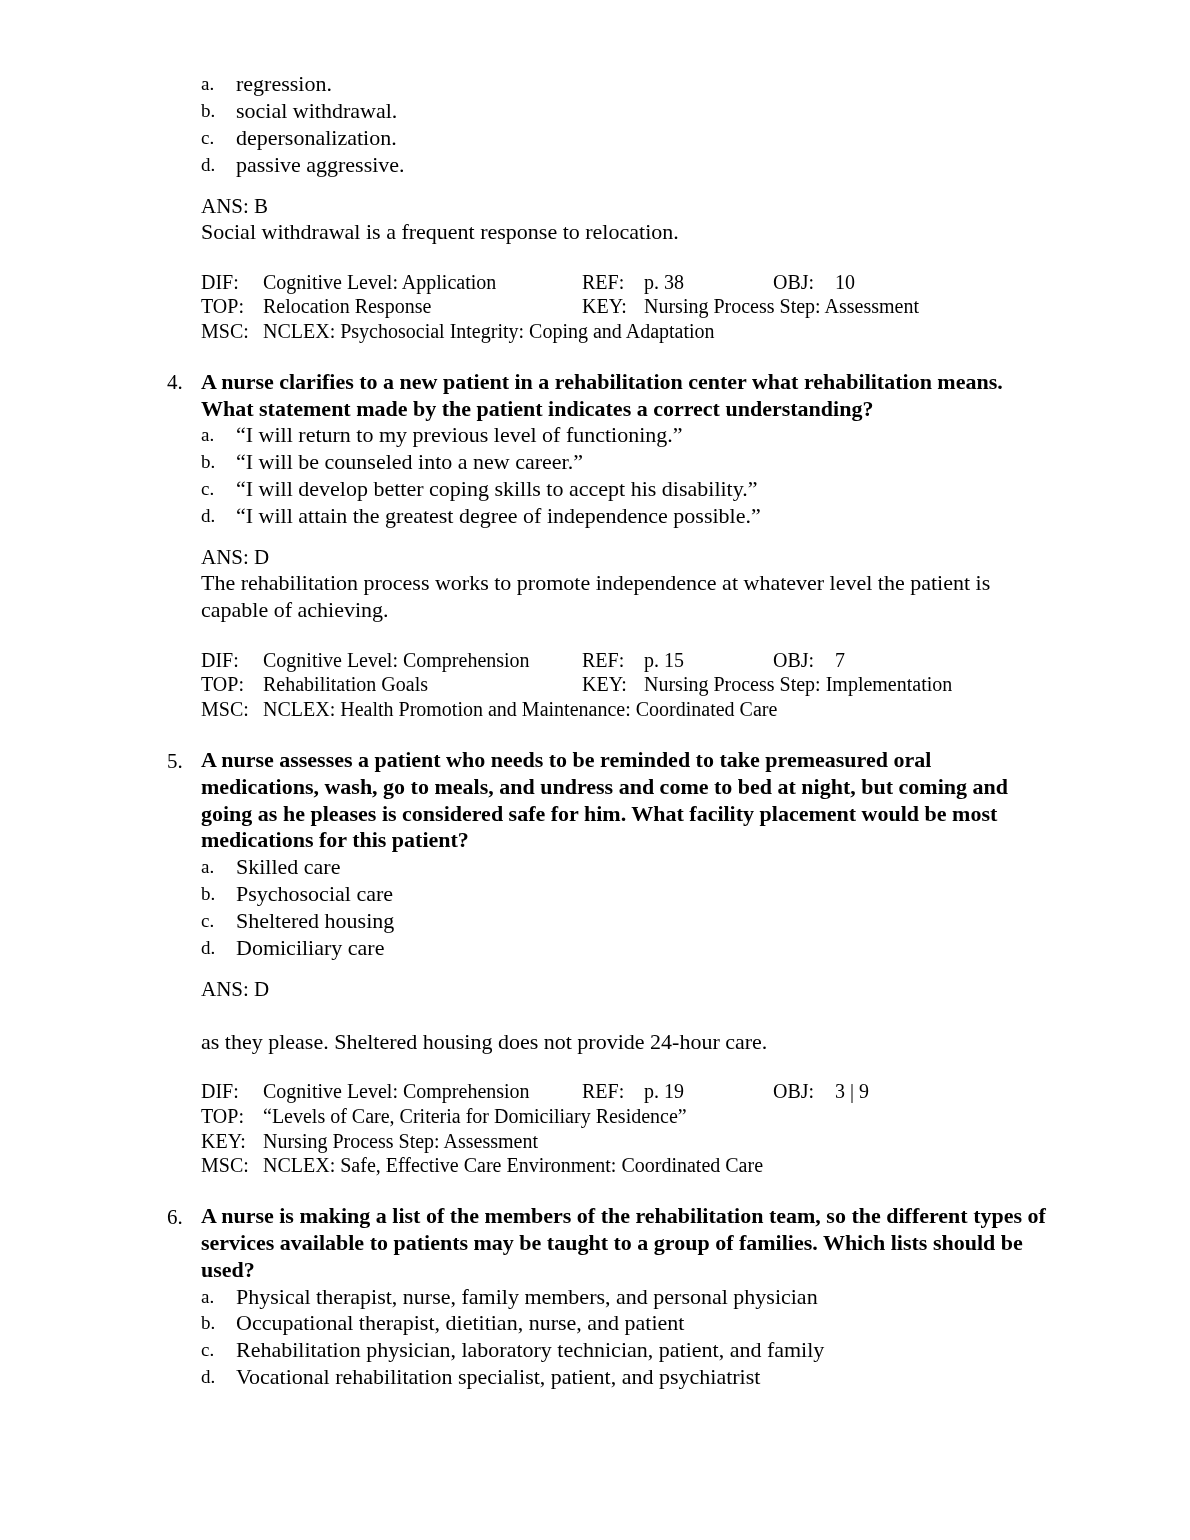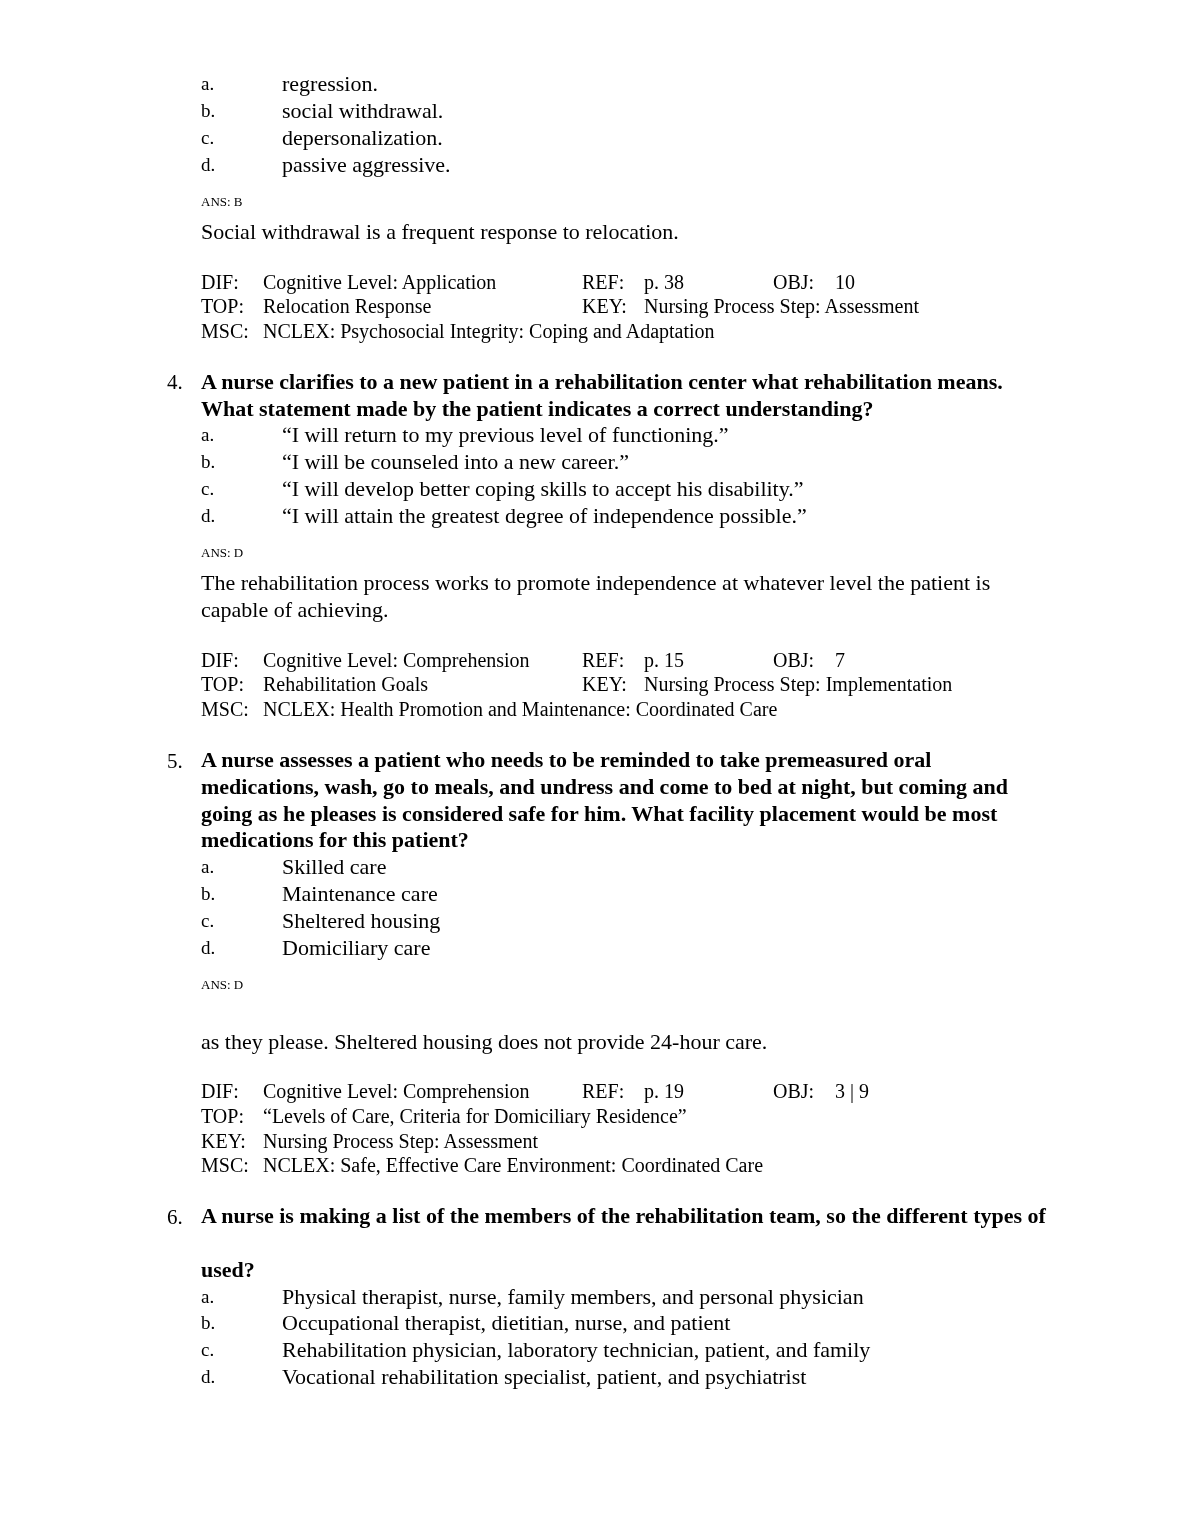--- a/index.html
+++ b/index.html
@@ -1,23 +1,23 @@
 <!DOCTYPE html>
 <html><head>
 <meta charset="utf-8">
 <style>
   html, body { margin: 0; padding: 0; background: #ffffff; }
   body { width: 1190px; height: 1540px; position: relative; overflow: hidden;
          font-family: "Liberation Serif", "DejaVu Serif", serif; color: #000; }
   .page { position: absolute; left: 0; top: 0; width: 1190px; height: 1540px; }
   .opt-letter { position: absolute; font-size: 19px; }
-  .opt-text { position: absolute; font-size: 22px; white-space: nowrap; margin-left: 46px; }
+  .opt-text { position: absolute; font-size: 22px; white-space: nowrap; }
   .qnum { position: absolute; font-size: 21px; }
   .qline { position: absolute; font-size: 22px; white-space: nowrap; font-weight: bold; }
-  .ans { position: absolute; font-size: 13px; white-space: nowrap; }
+  .ans { position: absolute; font-size: 21px; white-space: nowrap; }
   .rat { position: absolute; font-size: 22px; white-space: nowrap; }
   .meta { position: absolute; font-size: 20px; white-space: nowrap; }
 </style>
 </head>
 <body>
 
 <div class="page">
 
   <div>
     <span class="opt-letter" style="left:201px;top:73px">a.</span>
@@ -81,21 +81,21 @@
 
   <span class="qnum" style="left:167px;top:749px">5.</span>
   <span class="qline" style="left:201px;top:747px">A nurse assesses a patient who needs to be reminded to take premeasured oral</span>
   <span class="qline" style="left:201px;top:801px">going as he pleases is considered safe for him. What facility placement would be most</span>
   <span class="qline" style="left:201px;top:774px">medications, wash, go to meals, and undress and come to bed at night, but coming and</span>
   <span class="qline" style="left:201px;top:827px">medications for this patient?</span>
   <div>
     <span class="opt-letter" style="left:201px;top:856px">a.</span>
     <span class="opt-text" style="left:236px;top:854px">Skilled care</span>
     <span class="opt-letter" style="left:201px;top:883px">b.</span>
-    <span class="opt-text" style="left:236px;top:881px">Maintenance care</span>
+    <span class="opt-text" style="left:236px;top:881px">Psychosocial care</span>
     <span class="opt-letter" style="left:201px;top:910px">c.</span>
     <span class="opt-text" style="left:236px;top:908px">Sheltered housing</span>
     <span class="opt-letter" style="left:201px;top:937px">d.</span>
     <span class="opt-text" style="left:236px;top:935px">Domiciliary care</span>
   </div>
   <span class="ans" style="left:201px;top:977px">ANS:  D</span>
   <span class="rat" style="left:201px;top:1029px">as they please. Sheltered housing does not provide 24-hour care.</span>
 
   <div>
     <span class="meta" style="left:201px;top:1080px">DIF:</span>
@@ -107,20 +107,21 @@
     <span class="meta" style="left:201px;top:1105px">TOP:</span>
     <span class="meta" style="left:263px;top:1105px">“Levels of Care, Criteria for Domiciliary Residence”</span>
     <span class="meta" style="left:201px;top:1130px">KEY:</span>
     <span class="meta" style="left:263px;top:1130px">Nursing Process Step: Assessment</span>
     <span class="meta" style="left:201px;top:1154px">MSC:</span>
     <span class="meta" style="left:263px;top:1154px">NCLEX: Safe, Effective Care Environment: Coordinated Care</span>
   </div>
 
   <span class="qnum" style="left:167px;top:1205px">6.</span>
   <span class="qline" style="left:201px;top:1203px">A nurse is making a list of the members of the rehabilitation team, so the different types of</span>
+  <span class="qline" style="left:201px;top:1230px">services available to patients may be taught to a group of families. Which lists should be</span>
   <span class="qline" style="left:201px;top:1257px">used?</span>
   <div>
     <span class="opt-letter" style="left:201px;top:1286px">a.</span>
     <span class="opt-text" style="left:236px;top:1284px">Physical therapist, nurse, family members, and personal physician</span>
     <span class="opt-letter" style="left:201px;top:1312px">b.</span>
     <span class="opt-text" style="left:236px;top:1310px">Occupational therapist, dietitian, nurse, and patient</span>
     <span class="opt-letter" style="left:201px;top:1339px">c.</span>
     <span class="opt-text" style="left:236px;top:1337px">Rehabilitation physician, laboratory technician, patient, and family</span>
     <span class="opt-letter" style="left:201px;top:1366px">d.</span>
     <span class="opt-text" style="left:236px;top:1364px">Vocational rehabilitation specialist, patient, and psychiatrist</span>

